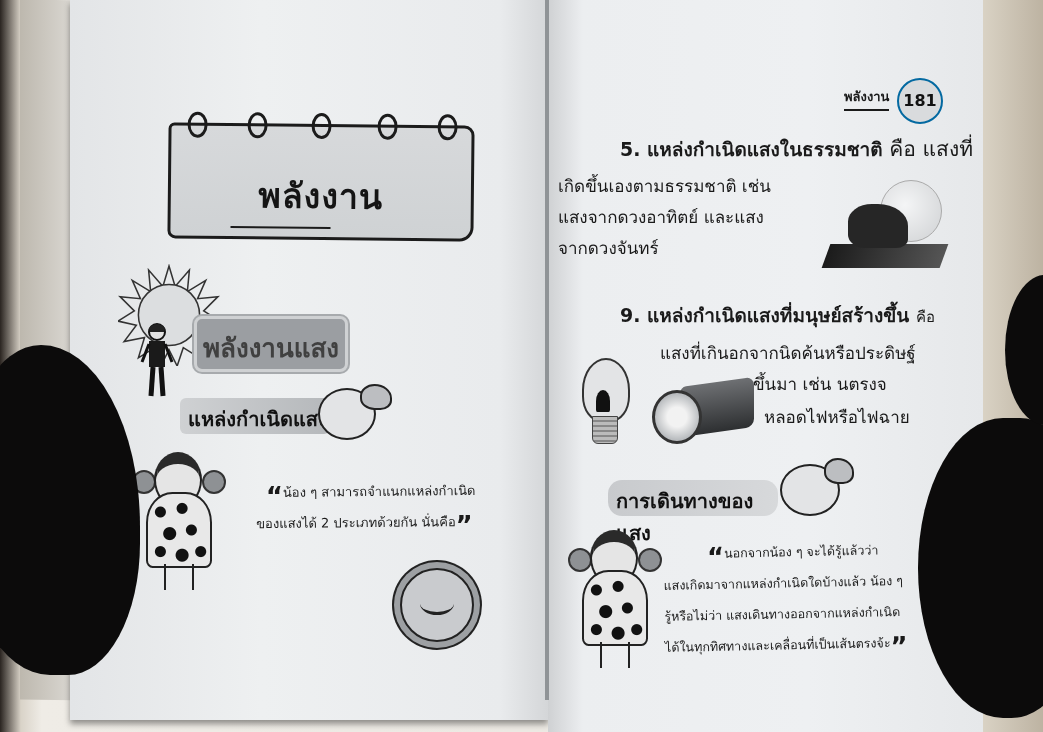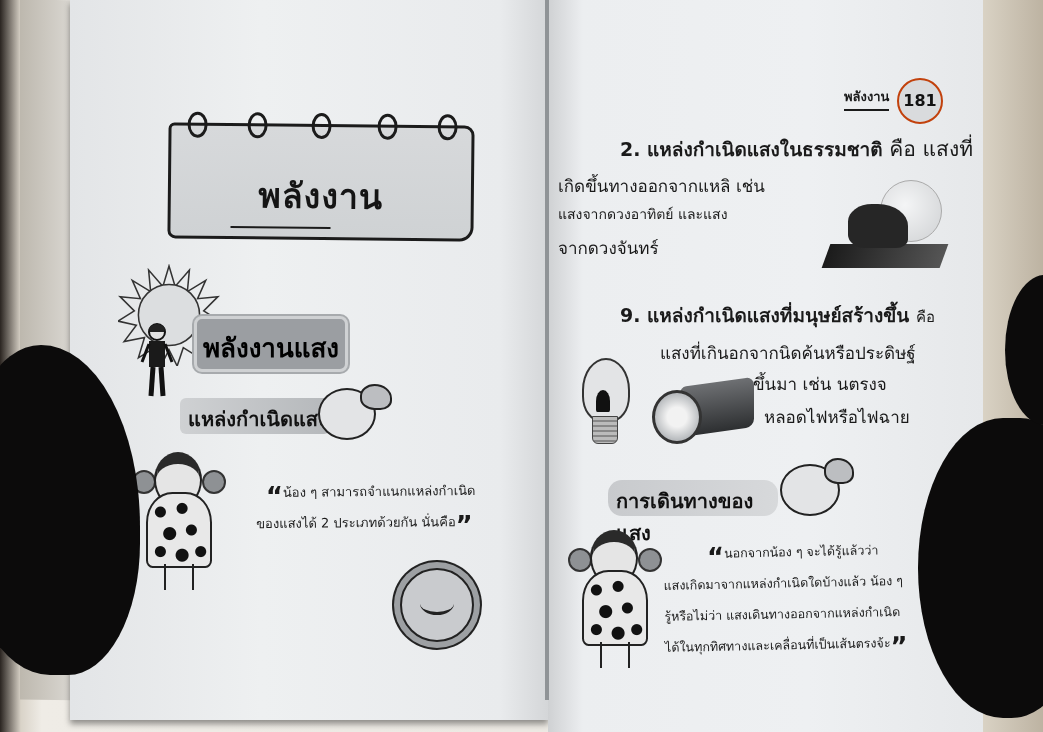--- a/index.html
+++ b/index.html
@@ -20,48 +20,48 @@
 
   
   .banner{position:absolute;left:168px;top:124px;width:300px;height:110px;border:3px solid #1b1b1b;border-radius:6px 10px 14px 8px;background:linear-gradient(#d7d9db,#cfd2d4);transform:rotate(0.6deg);}
   .ring{position:absolute;top:-14px;width:14px;height:20px;border:3px solid #1b1b1b;border-radius:50%;background:transparent;}
   .banner-title{position:absolute;left:0;right:0;top:42px;text-align:center;font-family:"DejaVu Sans",sans-serif;font-weight:900;font-size:34px;color:#151515;letter-spacing:1px;}
   .banner-underline{position:absolute;left:60px;top:100px;width:100px;height:2px;background:#1b1b1b;}
   .sun-burst{position:absolute;left:118px;top:264px;width:102px;height:102px;}
 
   .stick-boy{position:absolute;left:140px;top:322px;width:34px;height:78px;}
   .pill-energy{position:absolute;left:194px;top:316px;width:148px;height:50px;border-radius:8px;background:#9b9ea2;border:3px solid #cfd1d3;box-shadow:0 0 0 2px #a7aaad;}
-  .pill-energy span{position:absolute;left:0;right:0;top:8px;text-align:center;font-weight:900;font-size:26px;color:#000000;}
+  .pill-energy span{position:absolute;left:0;right:0;top:8px;text-align:center;font-weight:900;font-size:26px;color:#404040;}
   .pill-source{position:absolute;left:180px;top:398px;width:150px;height:36px;border-radius:6px;background:linear-gradient(90deg,#cfd1d3,#b5b8bb);}
   .pill-source span{position:absolute;left:8px;top:5px;font-weight:700;font-size:20px;color:#111;}
   .girl-face{position:absolute;left:318px;top:388px;width:54px;height:48px;border-radius:50%;border:2px solid #222;background:#e3e4e6;}
   .girl-face::before{content:"";position:absolute;right:-18px;top:-6px;width:28px;height:22px;border:2px solid #222;border-radius:50% 60% 40% 50%;background:#bcbec1;}
 
   .quote-left{position:absolute;left:256px;top:476px;width:230px;font-size:13px;line-height:31px;color:#1a1a1a;transform:rotate(-0.6deg);}
   .quote-left .l1{padding-left:10px;}
   .qmark{font-size:26px;font-weight:900;vertical-align:-8px;line-height:0;}
 
   .girl-dots{position:absolute;left:132px;top:452px;width:90px;height:145px;}
   .girl-dots .head{position:absolute;left:22px;top:0;width:44px;height:42px;border-radius:50%;background:#e5e5e5;border:2px solid #222;border-top:12px solid #2a2a2a;}
   .girl-dots .dress{position:absolute;left:14px;top:40px;width:62px;height:72px;background:radial-gradient(circle at 20% 25%,#111 5px,transparent 6px),radial-gradient(circle at 55% 20%,#111 5px,transparent 6px),radial-gradient(circle at 35% 55%,#111 6px,transparent 7px),radial-gradient(circle at 70% 50%,#111 5px,transparent 6px),radial-gradient(circle at 20% 80%,#111 5px,transparent 6px),radial-gradient(circle at 55% 85%,#111 6px,transparent 7px),radial-gradient(circle at 85% 80%,#111 5px,transparent 6px),#e8e8e8;border:2px solid #222;border-radius:40% 40% 10% 10%;}
   .girl-dots .legs{position:absolute;left:32px;top:112px;width:26px;height:26px;border-left:2px solid #222;border-right:2px solid #222;}
   .girl-dots .bow{position:absolute;top:18px;width:20px;height:20px;border-radius:50%;background:#8e9194;border:2px solid #333;}
 
   .sun-happy{position:absolute;left:400px;top:568px;width:70px;height:70px;border-radius:50%;background:#c9cbce;border:2px solid #222;box-shadow:0 0 0 6px #9da0a3,0 0 0 8px #222;}
   .sun-happy .face{position:absolute;left:18px;top:22px;width:34px;height:20px;border-bottom:3px solid #222;border-radius:0 0 50% 50%;}
 
   
   .running-head{position:absolute;left:844px;top:86px;font-size:13px;font-weight:700;color:#1a1a1a;border-bottom:2px solid #1a1a1a;padding-bottom:2px;}
-  .page-num{position:absolute;left:897px;top:78px;width:42px;height:42px;border-radius:50%;border:2px solid #c2410c;background:#d9dbdd;text-align:center;line-height:42px;font-weight:900;font-size:16px;color:#111;}
+  .page-num{position:absolute;left:897px;top:78px;width:42px;height:42px;border-radius:50%;border:2px solid #0369a1;background:#d9dbdd;text-align:center;line-height:42px;font-weight:900;font-size:16px;color:#111;}
 
   .r-text{position:absolute;color:#1a1a1a;white-space:nowrap;}
   .h1{left:620px;top:132px;font-size:19px;font-weight:700;}
   .h1 .plain{font-weight:400;font-size:21px;}
   .p1a{left:558px;top:172px;font-size:17px;}
-  .p1b{left:558px;top:203px;font-size:14px;}
+  .p1b{left:558px;top:203px;font-size:17px;}
   .p1c{left:558px;top:234px;font-size:17px;}
 
   .reader{position:absolute;left:826px;top:180px;width:118px;height:92px;}
   .reader .moon{position:absolute;left:54px;top:0;width:60px;height:60px;border-radius:50%;background:radial-gradient(circle at 40% 40%,#f4f5f6,#cfd1d3);border:1px solid #aaa;}
   .reader .ground{position:absolute;left:0;top:64px;width:118px;height:24px;background:linear-gradient(90deg,#1b1b1b,#555);transform:skewX(-20deg);}
   .reader .body{position:absolute;left:22px;top:24px;width:60px;height:44px;background:#262626;border-radius:40% 50% 20% 30%;}
 
   .h2{left:620px;top:300px;font-size:19px;font-weight:700;}
   .h2 .plain{font-weight:400;font-size:15px;}
   .p2a{left:660px;top:339px;font-size:17px;}
@@ -145,22 +145,22 @@
     <div class="face"></div>
   </div>
 
 <div class="page page-right"></div>
 <div class="gutter"></div>
 <div class="right-edge"></div>
 
 <div class="running-head">พลังงาน</div>
 <div class="page-num">181</div>
 
-<div class="r-text h1"><span>2. แหล่งกำเนิดแสงในธรรมชาติ</span> <span class="plain">คือ แสงที่</span></div>
-<div class="r-text p1a">เกิดขึ้นทางออกจากแหลิ เช่น</div>
+<div class="r-text h1"><span>5. แหล่งกำเนิดแสงในธรรมชาติ</span> <span class="plain">คือ แสงที่</span></div>
+<div class="r-text p1a">เกิดขึ้นเองตามธรรมชาติ เช่น</div>
 <div class="r-text p1b">แสงจากดวงอาทิตย์ และแสง</div>
 <div class="r-text p1c">จากดวงจันทร์</div>
 
 <div class="reader">
   <div class="moon"></div>
   <div class="ground"></div>
   <div class="body"></div>
 </div>
 
 <div class="r-text h2"><span>9. แหล่งกำเนิดแสงที่มนุษย์สร้างขึ้น</span> <span class="plain">คือ</span></div>

